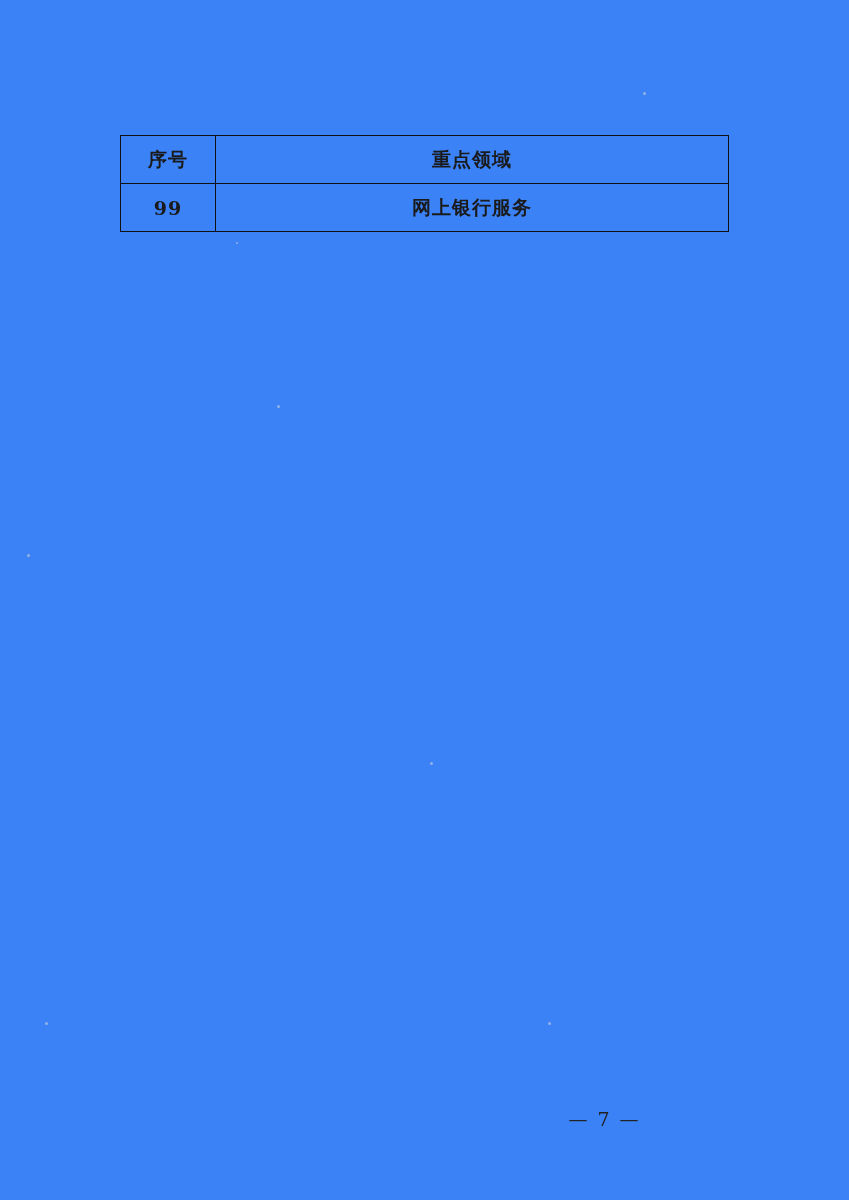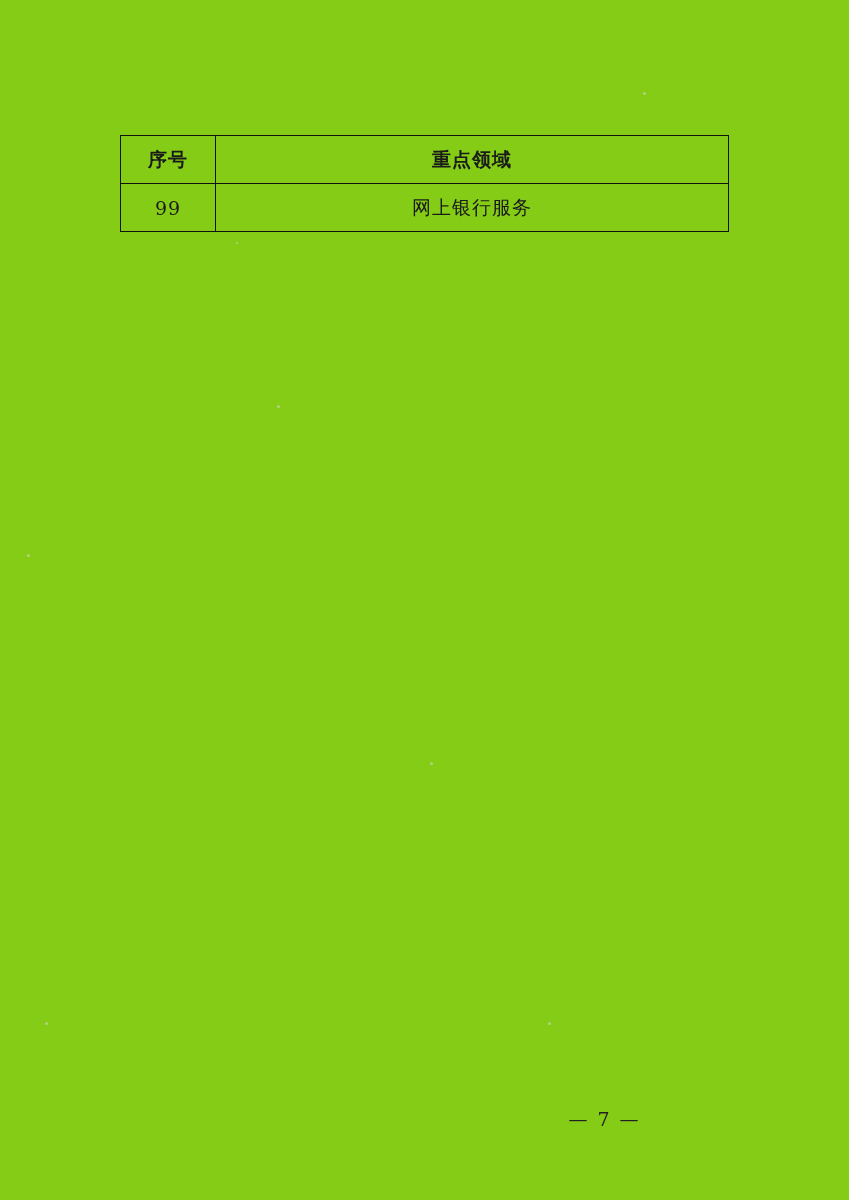--- a/index.html
+++ b/index.html
@@ -13,21 +13,21 @@
     height: 1200px;
     position: relative;
     font-family: "DejaVu Serif", "Liberation Serif", serif;
     color: #1a1a1a;
     overflow: hidden;
   }
 
   .page {
     position: absolute;
     inset: 0;
-    background: #84cc16;
+    background: #3b82f6;
   }
 
   
   .speckle {
     position: absolute;
     background: #d8d8d8;
     border-radius: 50%;
     opacity: .55;
   }
 
@@ -54,21 +54,21 @@
 
   table.doc-table th {
     height: 47px;
     font-weight: bold;
     font-size: 19px;
     letter-spacing: 1px;
   }
 
   table.doc-table td {
     height: 47px;
-    font-weight: normal;
+    font-weight: bold;
     font-size: 19px;
     letter-spacing: 1px;
   }
 
   .col-no   { width: 95px; }
   .col-area { width: 513px; }
 
   td.cell-no {
     font-family: "DejaVu Serif", "Liberation Serif", serif;
     font-size: 18px;

